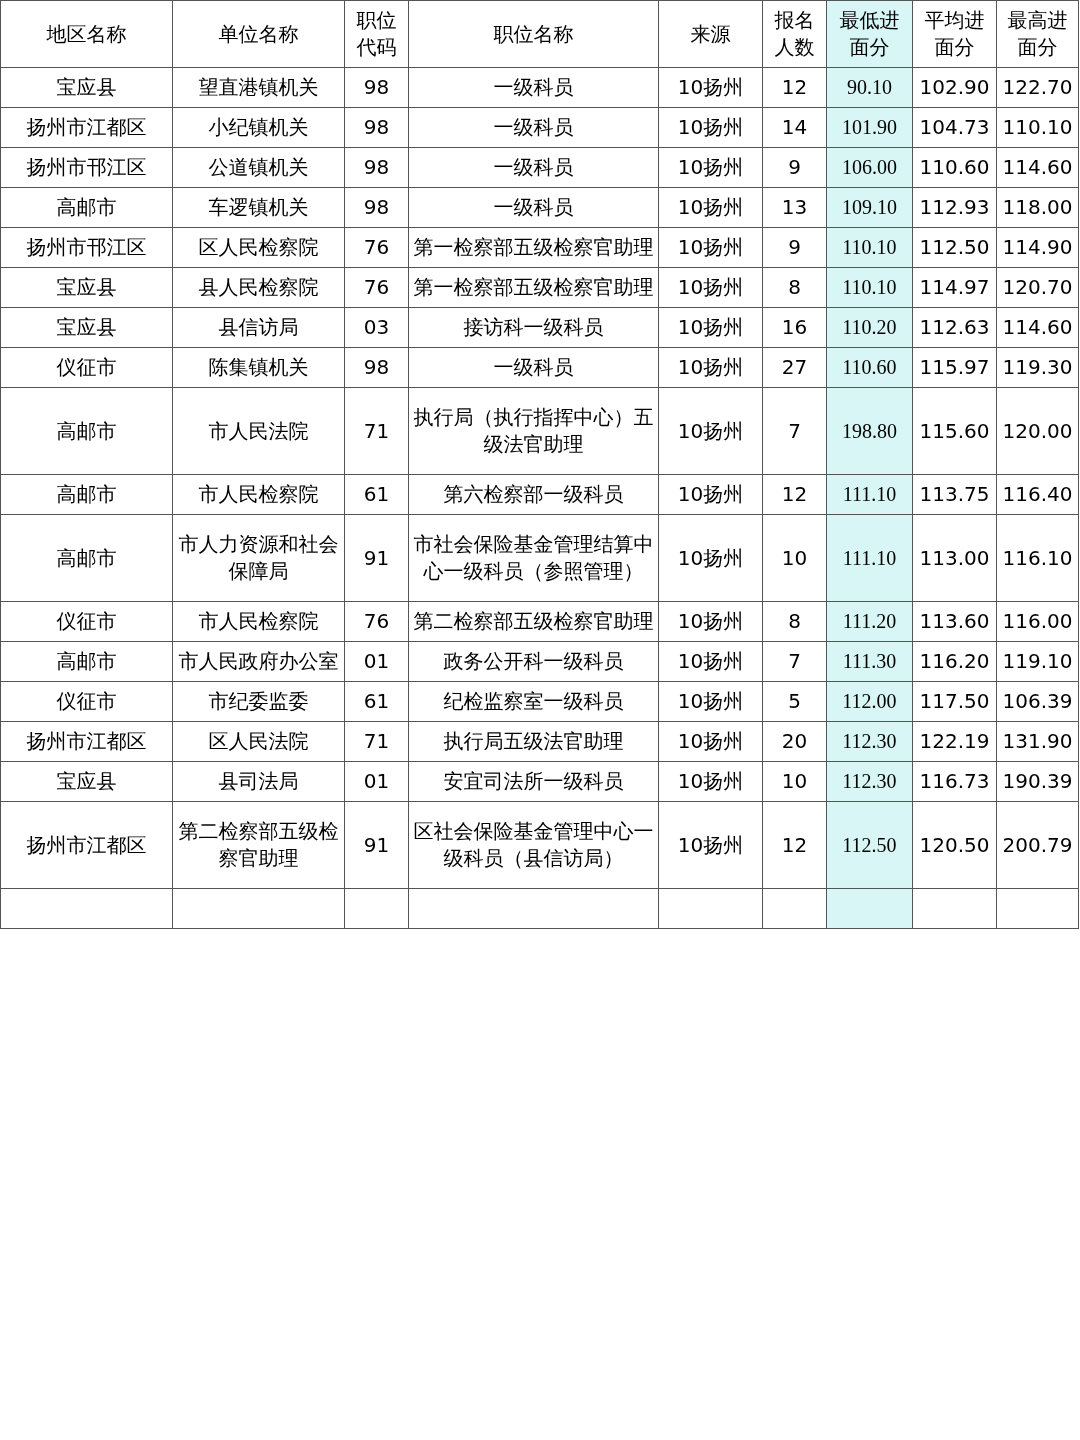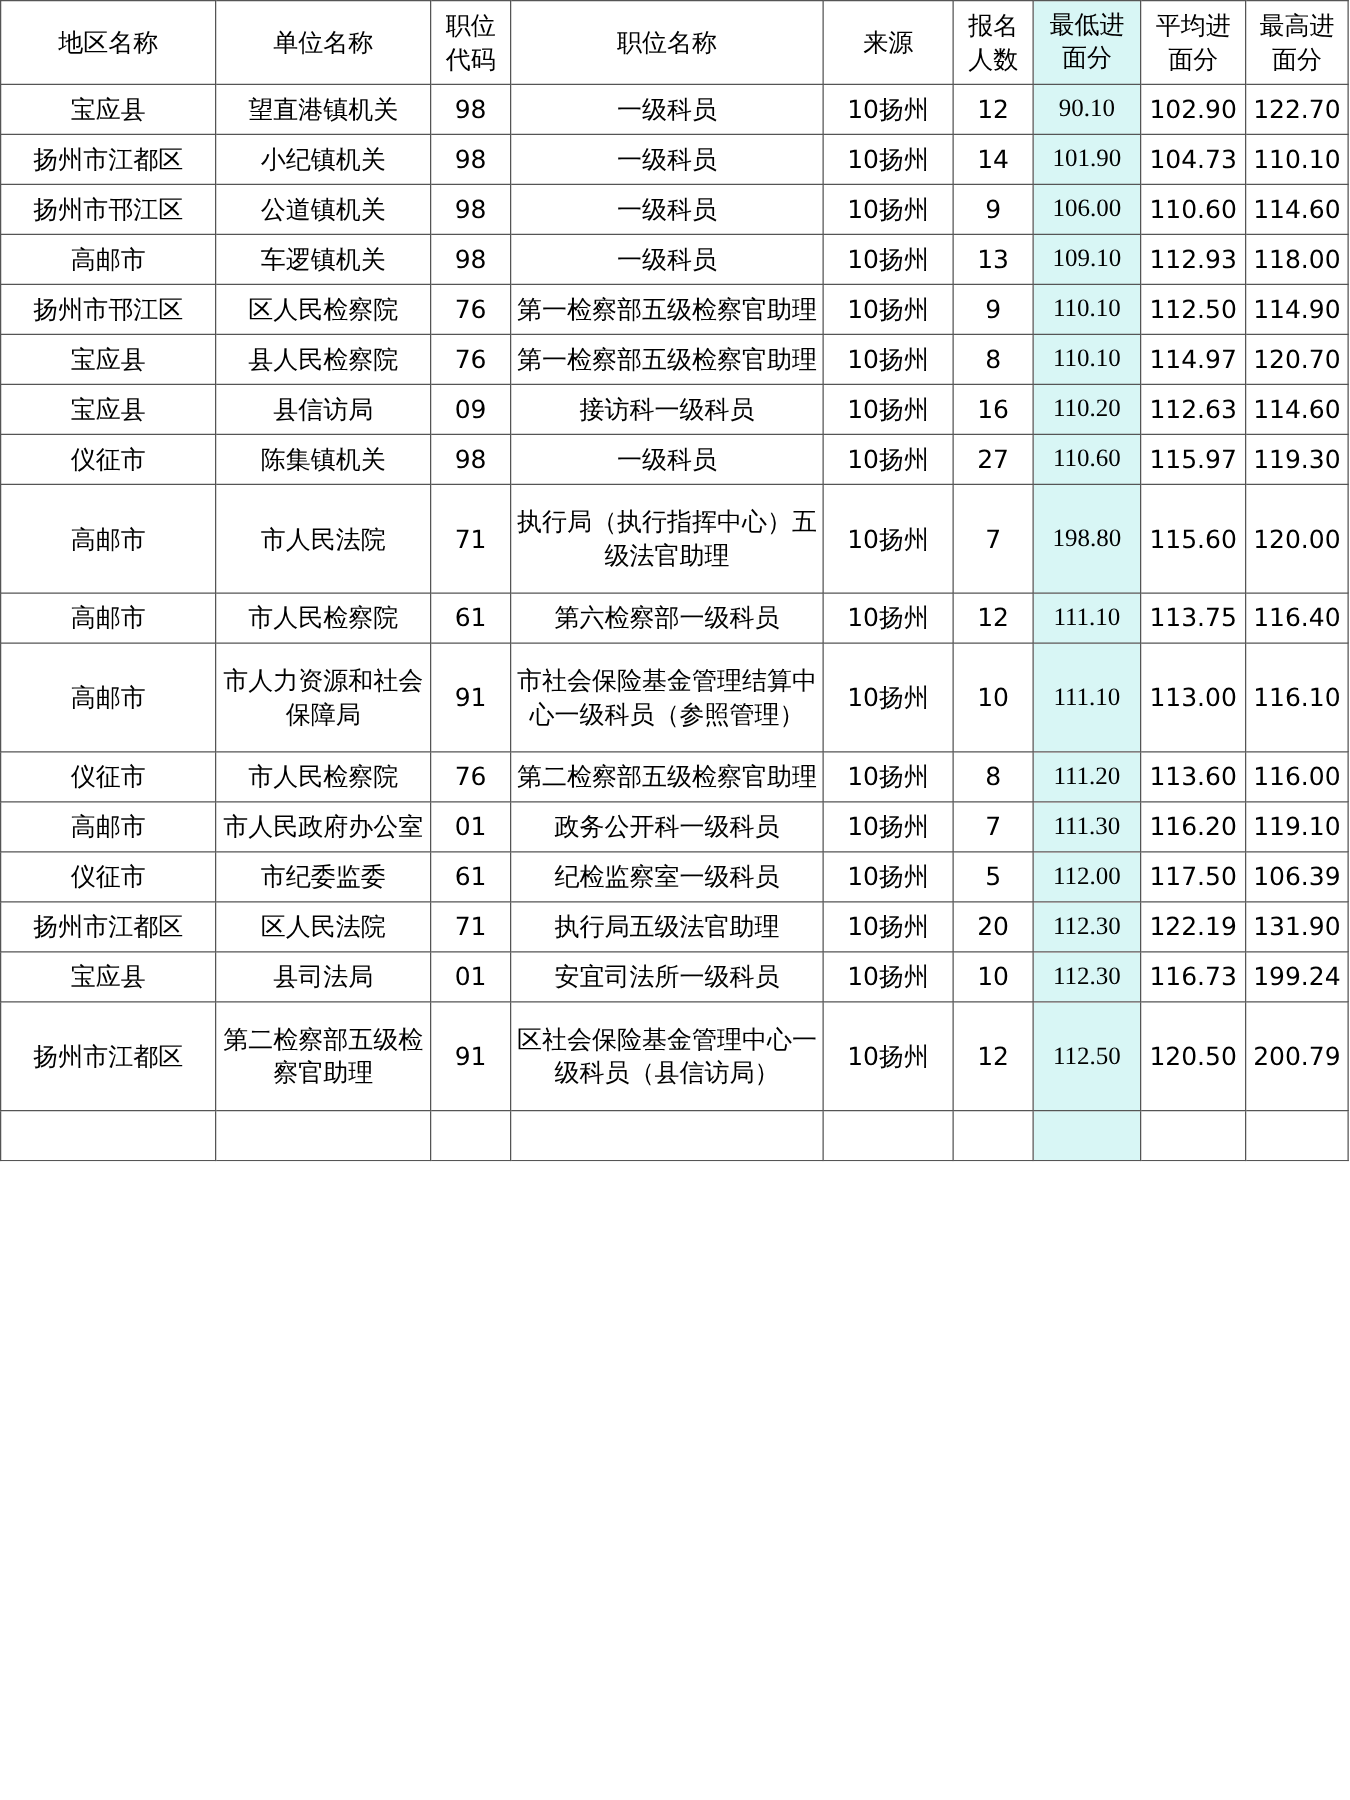--- a/index.html
+++ b/index.html
@@ -152,21 +152,21 @@
         <td>第一检察部五级检察官助理</td>
         <td>10扬州</td>
         <td class="cell-num">8</td>
         <td class="cell-num hl">110.10</td>
         <td class="cell-num">114.97</td>
         <td class="cell-num">120.70</td>
       </tr>
       <tr>
         <td>宝应县</td>
         <td>县信访局</td>
-        <td class="cell-num">09</td>
+        <td class="cell-num">03</td>
         <td>接访科一级科员</td>
         <td>10扬州</td>
         <td class="cell-num">16</td>
         <td class="cell-num hl">110.20</td>
         <td class="cell-num">112.63</td>
         <td class="cell-num">114.60</td>
       </tr>
       <tr>
         <td>仪征市</td>
         <td>陈集镇机关</td>
@@ -257,21 +257,21 @@
       </tr>
       <tr>
         <td>宝应县</td>
         <td>县司法局</td>
         <td class="cell-num">01</td>
         <td>安宜司法所一级科员</td>
         <td>10扬州</td>
         <td class="cell-num">10</td>
         <td class="cell-num hl">112.30</td>
         <td class="cell-num">116.73</td>
-        <td class="cell-num">199.24</td>
+        <td class="cell-num">190.39</td>
       </tr>
       <tr class="row-tall">
         <td>扬州市江都区</td>
         <td>第二检察部五级检察官助理</td>
         <td class="cell-num">91</td>
         <td>区社会保险基金管理中心一级科员（县信访局）</td>
         <td>10扬州</td>
         <td class="cell-num">12</td>
         <td class="cell-num hl">112.50</td>
         <td class="cell-num">120.50</td>

